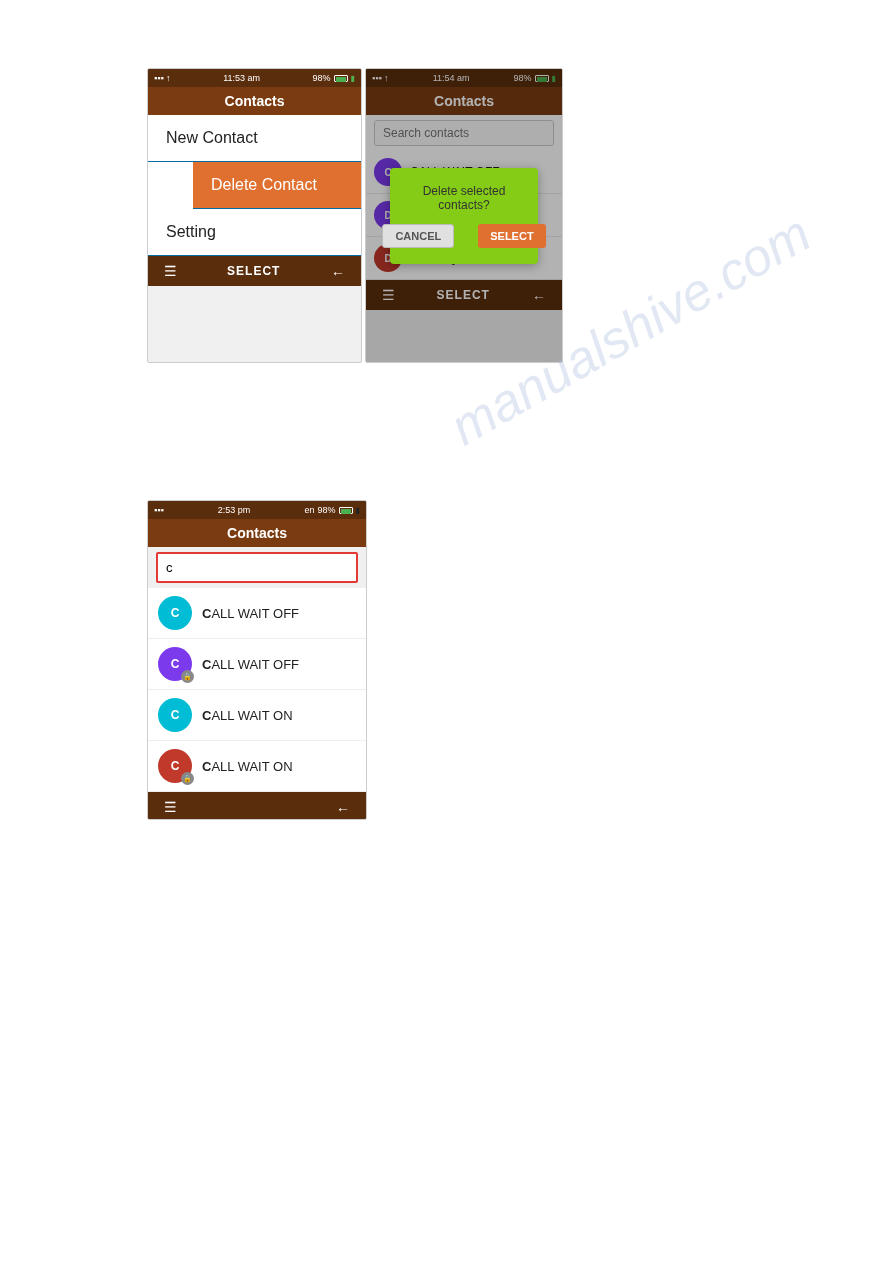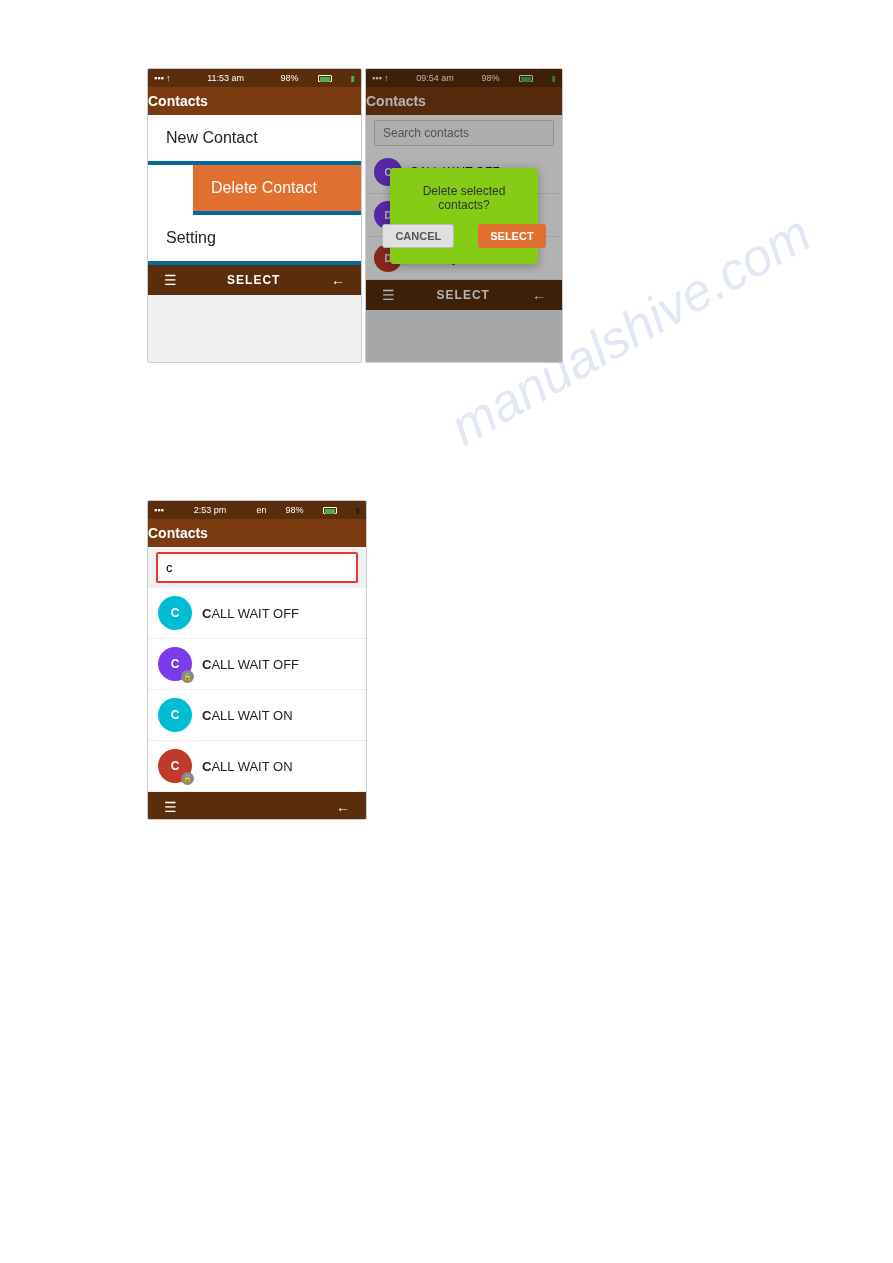--- a/index.html
+++ b/index.html
@@ -47,40 +47,41 @@
       color: #fff;
       font-size: 9px;
       display: flex;
       align-items: center;
       justify-content: space-between;
       padding: 2px 6px;
       height: 18px;
     }
 
     .status-bar .time { font-size: 9px; }
-    .status-bar .right-icons { display: flex; align-items: center; gap: 19px; font-size: 9px; }
+    .status-bar .right-icons { display: flex; align-items: center; gap: 3px; font-size: 9px; }
     .status-bar .battery-bar {
       display: inline-block;
       width: 14px;
       height: 7px;
       border: 1px solid #fff;
       border-radius: 1px;
       position: relative;
     }
     .status-bar .battery-fill {
       position: absolute;
       left: 1px; top: 1px;
       height: 5px;
       background: #4caf50;
       width: 90%;
     }
 
     .contacts-header {
       background: #7a3b10;
       color: #fff;
+      text-align: center;
       padding: 6px 0;
       font-size: 14px;
       font-weight: bold;
     }
 
     .bottom-bar {
       background: #5a2d0c;
       display: flex;
       align-items: center;
       justify-content: space-between;
@@ -96,21 +97,21 @@
       left: 147px;
       top: 68px;
       width: 215px;
       height: 295px;
     }
 
     .menu-list { background: #fff; }
     .menu-item {
       padding: 14px 18px;
       font-size: 16px;
-      border-bottom: 4px solid #0369a1;
+      border-bottom: 1px solid #0369a1;
       cursor: pointer;
       color: #222;
     }
     .menu-item.active {
       background: #e07030;
       color: #fff;
       margin-left: 45px;
     }
 
     
@@ -300,21 +301,21 @@
       <span class="menu-icon">☰</span>
       <span class="select-label">SELECT</span>
       <span class="back-icon">←</span>
     </div>
   </div>
 
   <div class="phone-screen" id="screen2">
 
     <div class="status-bar">
       <span>▪▪▪ ↑</span>
-      <span class="time">09:54 am</span>
+      <span class="time">11:54 am</span>
       <span class="right-icons">
         <span>98%</span>
         <span class="battery-bar">
             <span class="battery-fill"></span>
           </span>
         <span style="color:#4caf50; font-size:8px;">▮</span>
       </span>
     </div>
 
     <div class="contacts-header">Contacts</div>

